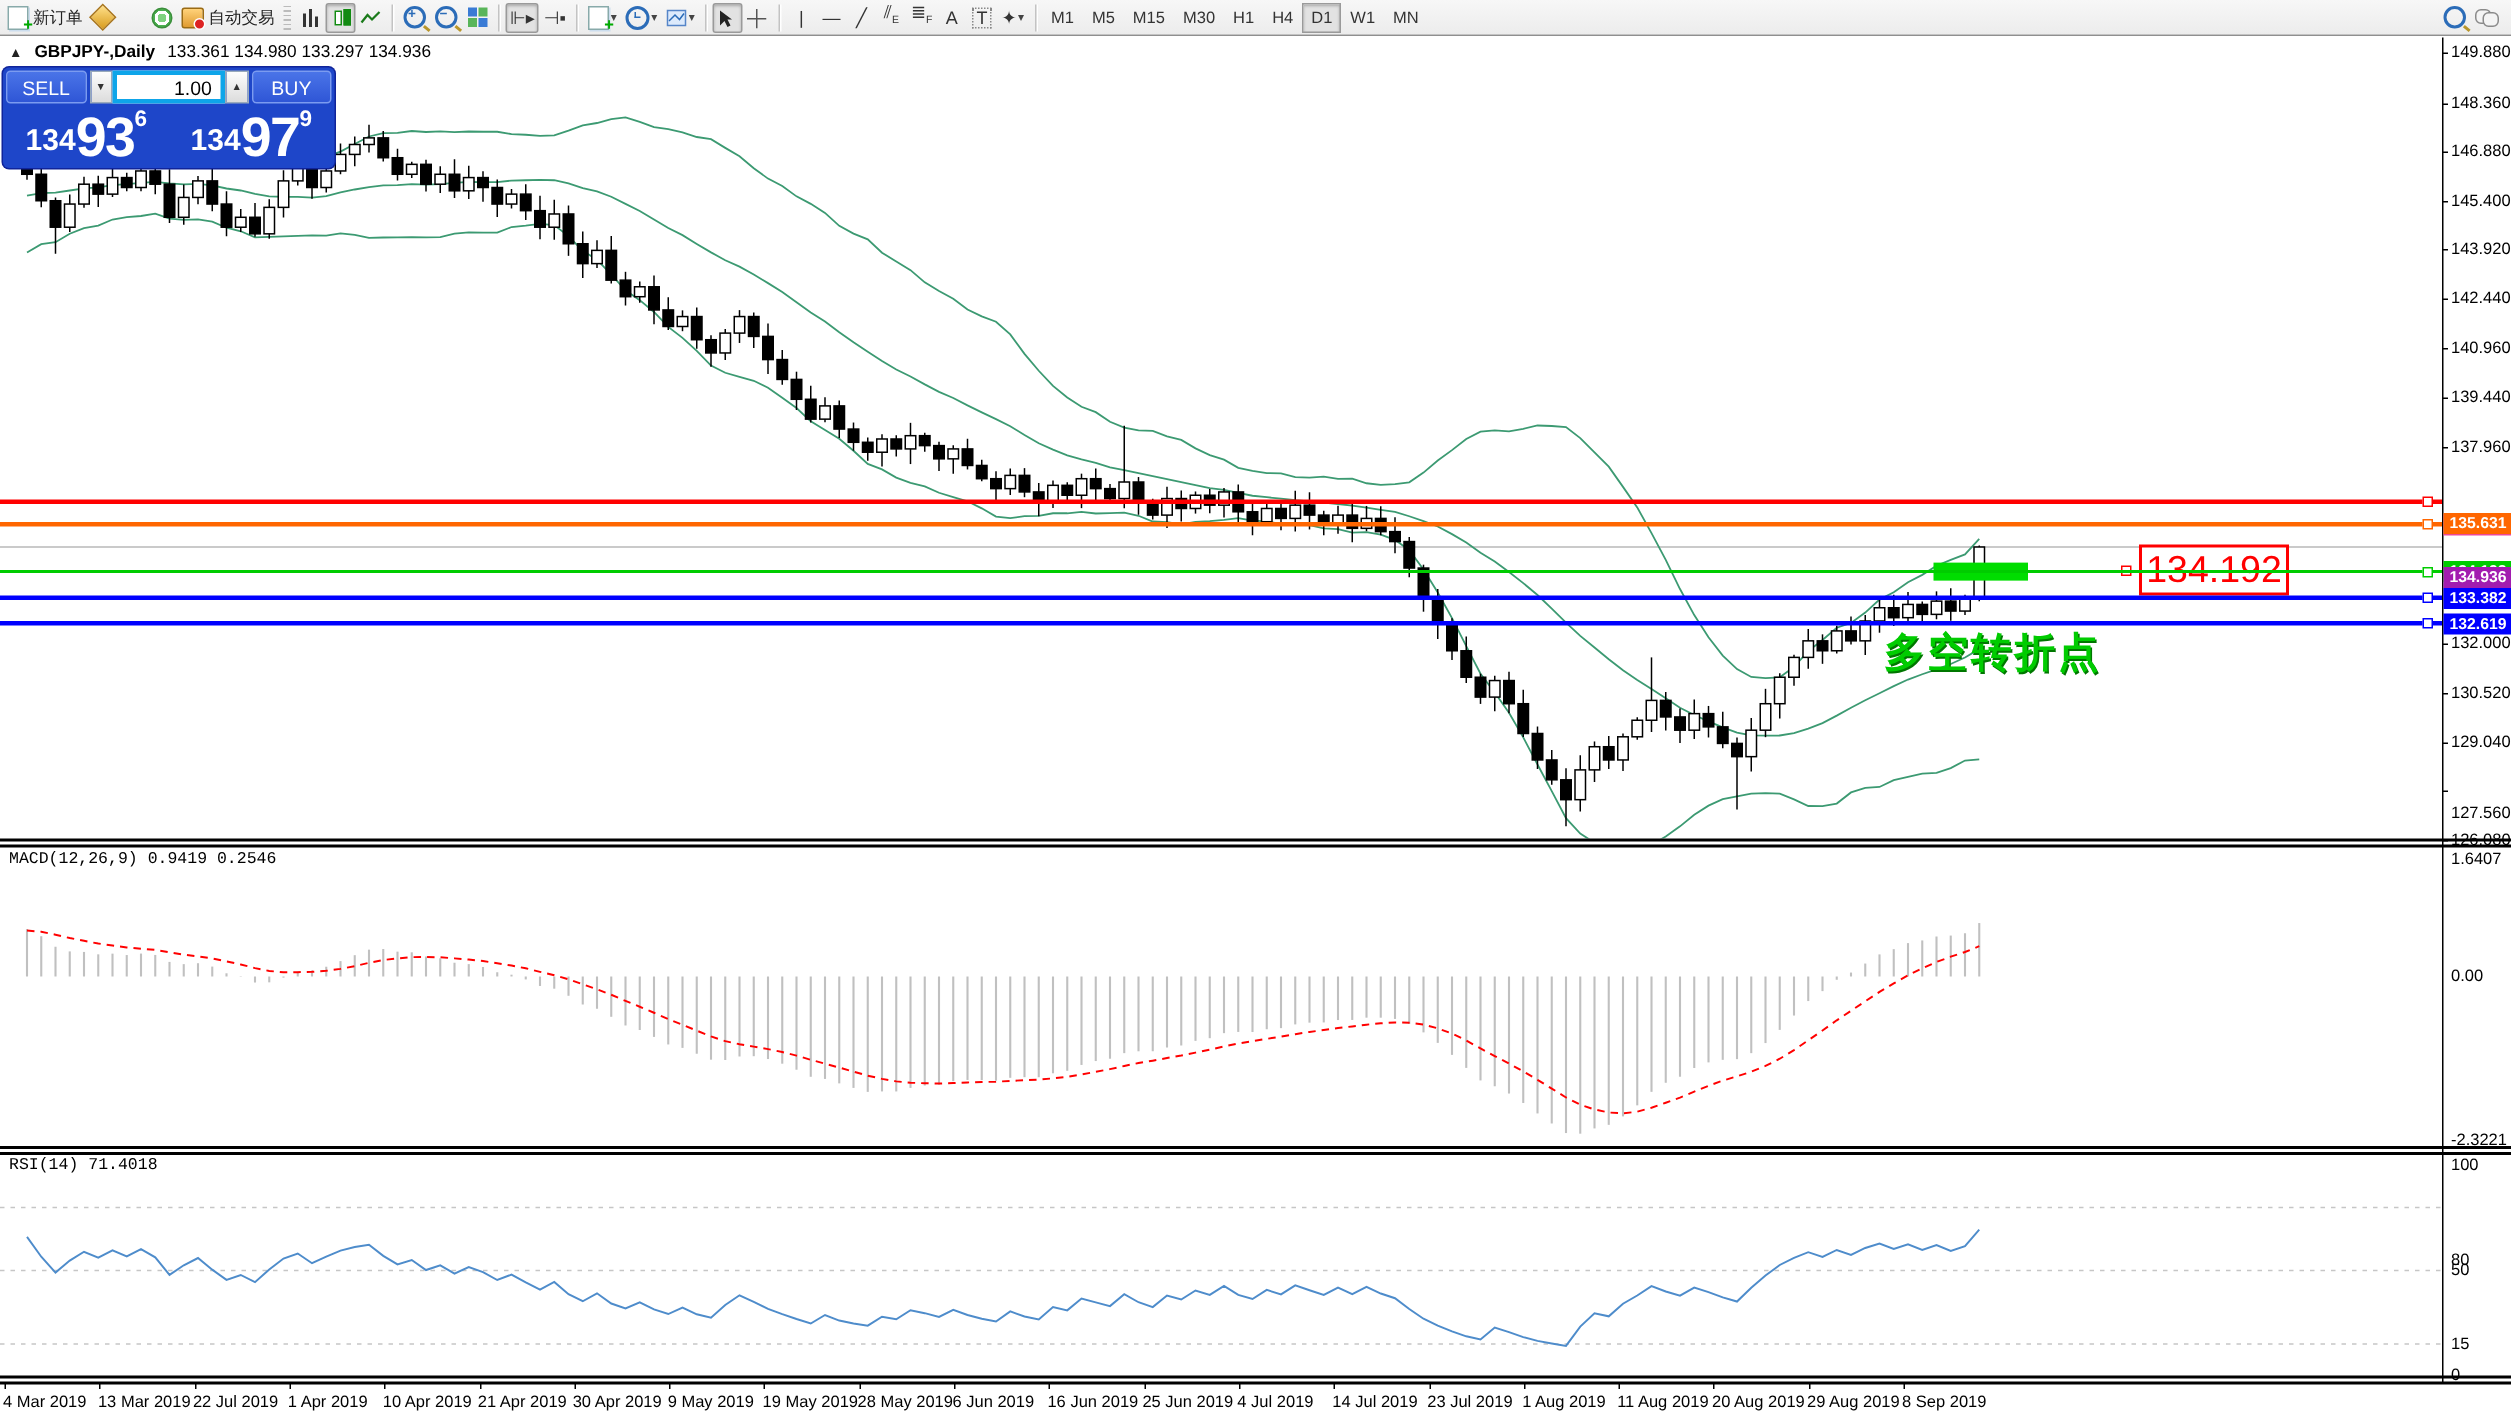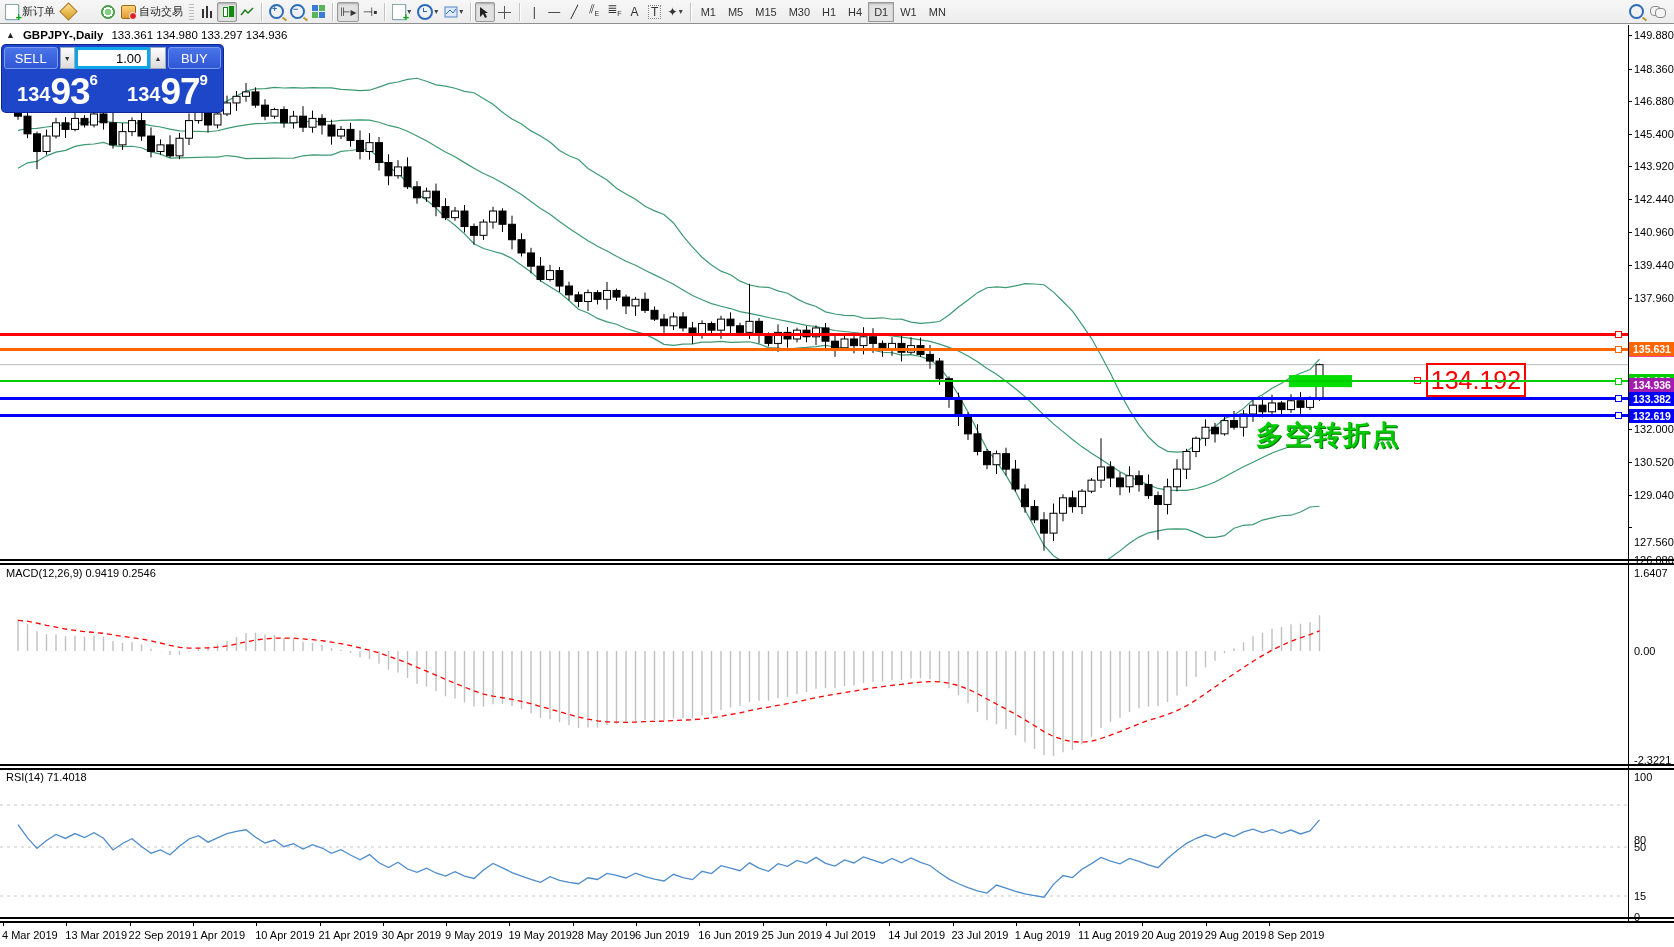--- a/index.html
+++ b/index.html
@@ -68,21 +68,21 @@
     border-top:2px solid #000;border-bottom:2px solid #000;box-sizing:border-box;}
   #axis-vline{position:absolute;top:25px;height:897px;width:1px;background:#000;left:1628px;}
   .ylab{position:absolute;left:1634px;font-size:11px;color:#000;white-space:nowrap;}
   .ytick{position:absolute;left:1628px;width:4px;height:1px;background:#000;}
   .badge{position:absolute;left:1629px;width:45px;height:14px;color:#fff;font-size:10.5px;
     display:flex;align-items:center;padding-left:4px;box-sizing:border-box;font-weight:bold;}
   .hline{position:absolute;left:0;}
   .sqmark{position:absolute;width:7px;height:7px;background:#fff;box-sizing:border-box;}
   .datelab{position:absolute;top:929px;font-size:11px;color:#000;white-space:nowrap;}
   .datetick{position:absolute;top:922px;width:1px;height:4px;background:#000;}
-  .ind-label{position:absolute;left:6px;font-size:11px;color:#000;}
+  .ind-label{position:absolute;left:6px;font-size:11px;color:#000;font-family:Liberation Mono, monospace;}
   
   .trade-panel{position:absolute;left:2px;top:45px;width:221px;height:67px;
     background:#1e46c9;border-radius:4px;padding:2px;box-sizing:border-box;
     box-shadow:0 0 0 1px #10249a;}
   .tp-row1{display:flex;height:22px;gap:2px;}
   .tp-btn{flex:1;background:linear-gradient(#4a74e8,#2f56d6);border:1px solid #7b9bf0;border-radius:3px;
     color:#fff;font-size:13px;display:flex;align-items:center;justify-content:center;}
   .tp-vol{display:flex;width:106px;}
   .tp-step{width:15px;background:linear-gradient(#fdfdfd,#dcdcdc);border:1px solid #9ab;color:#333;
     font-size:7px;display:flex;align-items:center;justify-content:center;}
@@ -762,21 +762,21 @@
       <div class="ylab" style="top: 841px;">50</div>
       <div class="ylab" style="top: 890px;">15</div>
       <div class="ylab" style="top: 911px;">0</div>
     </div>
   <div id="gen-dates">
       <div class="datetick" style="left: 3px;"></div>
       <div class="datelab" style="left: 2px;">4 Mar 2019</div>
       <div class="datetick" style="left: 66.3px;"></div>
       <div class="datelab" style="left: 65.3px;">13 Mar 2019</div>
       <div class="datetick" style="left: 129.6px;"></div>
-      <div class="datelab" style="left: 128.6px;">22 Sep 2019</div>
+      <div class="datelab" style="left: 128.6px;">22 Jul 2019</div>
       <div class="datetick" style="left: 192.9px;"></div>
       <div class="datelab" style="left: 191.9px;">1 Apr 2019</div>
       <div class="datetick" style="left: 256.2px;"></div>
       <div class="datelab" style="left: 255.2px;">10 Apr 2019</div>
       <div class="datetick" style="left: 319.5px;"></div>
       <div class="datelab" style="left: 318.5px;">21 Apr 2019</div>
       <div class="datetick" style="left: 382.8px;"></div>
       <div class="datelab" style="left: 381.8px;">30 Apr 2019</div>
       <div class="datetick" style="left: 446.1px;"></div>
       <div class="datelab" style="left: 445.1px;">9 May 2019</div>

